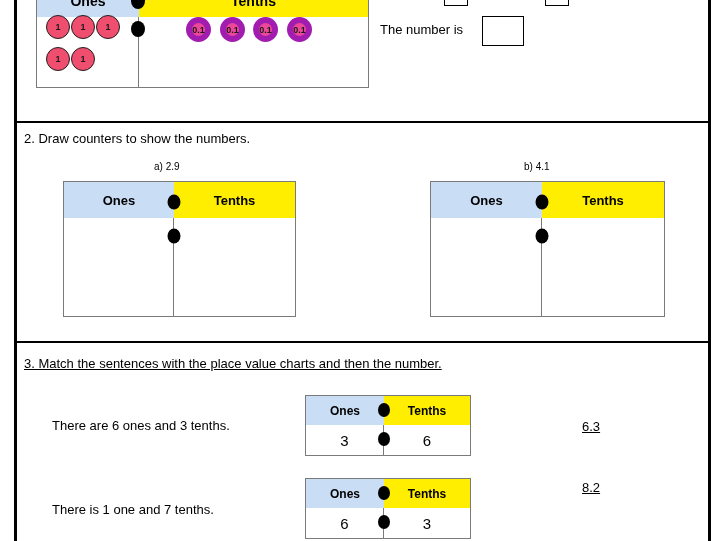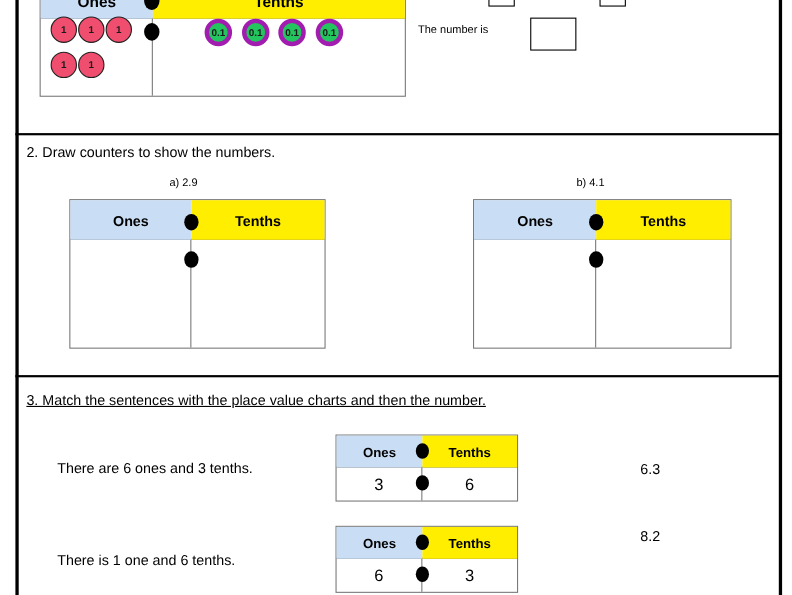--- a/index.html
+++ b/index.html
@@ -86,22 +86,22 @@
     justify-content: center;
     font-weight: bold;
     box-sizing: border-box;
   }
   .counter-one {
     background: #ef4e6e;
     border: 1px solid #202020;
     color: #1a1a1a;
   }
   .counter-tenth {
-    background: #22c55e;
-    border: 4px solid #a21caf;
+    background: #ec4899;
+    border: 6px solid #a21caf;
     color: #1a1a1a;
   }
 
   
   .q-heading {
     position: absolute;
     font-size: 13px;
     color: #000000;
     white-space: nowrap;
   }
@@ -112,24 +112,25 @@
   }
   .sentence {
     position: absolute;
     font-size: 13px;
     white-space: nowrap;
   }
   .answer-number {
     position: absolute;
     font-size: 13px;
     white-space: nowrap;
+    text-decoration: underline;
   }
   .prompt-text {
     position: absolute;
-    font-size: 10px;
+    font-size: 13px;
     white-space: nowrap;
   }
   .answer-box {
     position: absolute;
     box-sizing: border-box;
     border: 1px solid #000000;
     background: #ffffff;
   }
   .pv-value {
     display: flex;
@@ -248,21 +249,21 @@
         <div class="pv-cell" style="width:86px; height:30px;">
           <div class="pv-value">6</div>
         </div>
       </div>
     </div>
     <div class="dp-dot" style="left:384px; top:410px; width:12px; height:14px;"></div>
     <div class="dp-dot" style="left:384px; top:439px; width:12px; height:14px;"></div>
 
     <div class="answer-number" style="left:582px; top:419px;">6.3</div>
 
-    <div class="sentence" style="left:52px; top:502px;">There is 1 one and 6 tenths.</div>
+    <div class="sentence" style="left:52px; top:502px;">There is 1 one and 7 tenths.</div>
 
     <div class="pv-chart" style="left:305px; top:478px; width:166px; height:61px;">
       <div class="pv-header" style="height:29px;">
         <div class="pv-ones" style="width:78px; height:29px; font-size:12px;">Ones</div>
         <div class="pv-tenths" style="width:86px; height:29px; font-size:12px;">Tenths</div>
       </div>
       <div class="pv-body" style="height:30px;">
         <div class="pv-cell pv-cell-left" style="width:78px; height:30px;">
           <div class="pv-value">6</div>
         </div>

